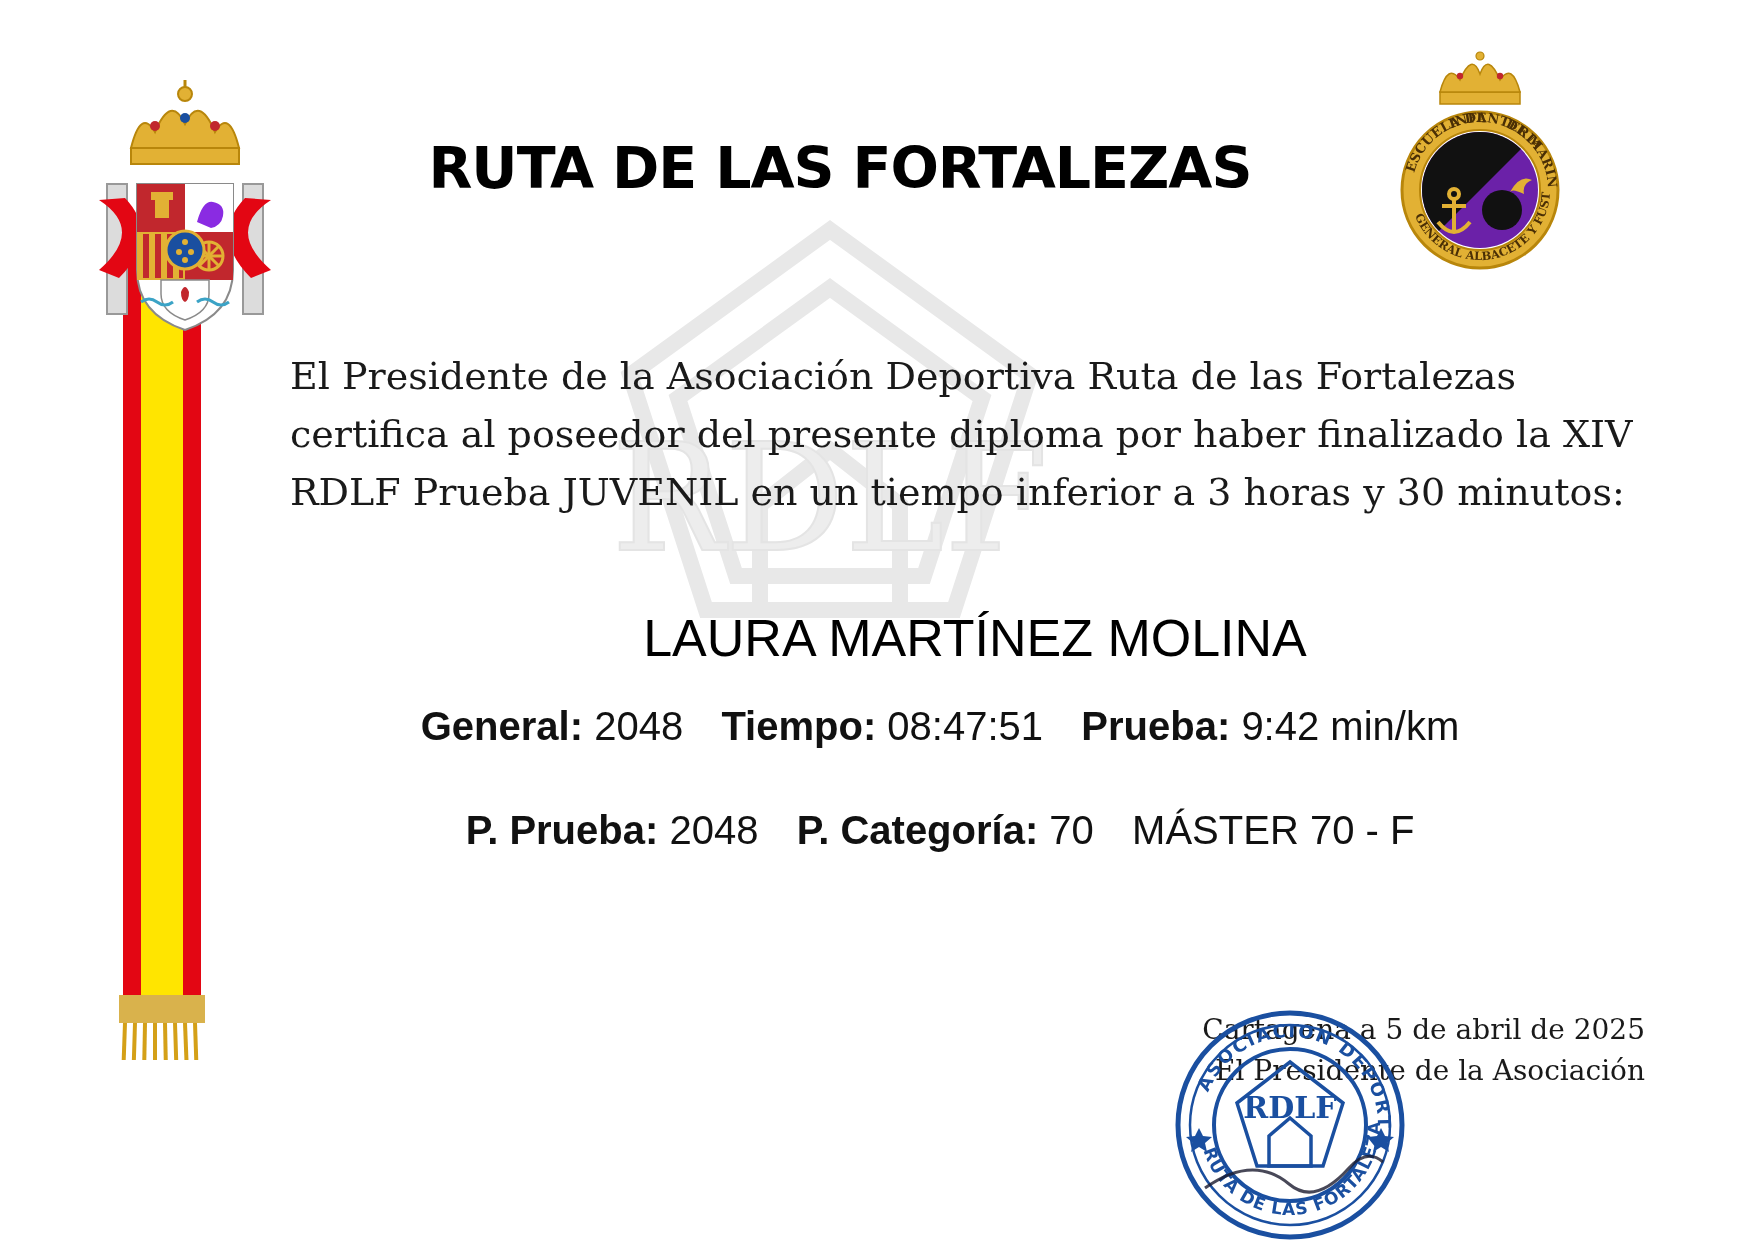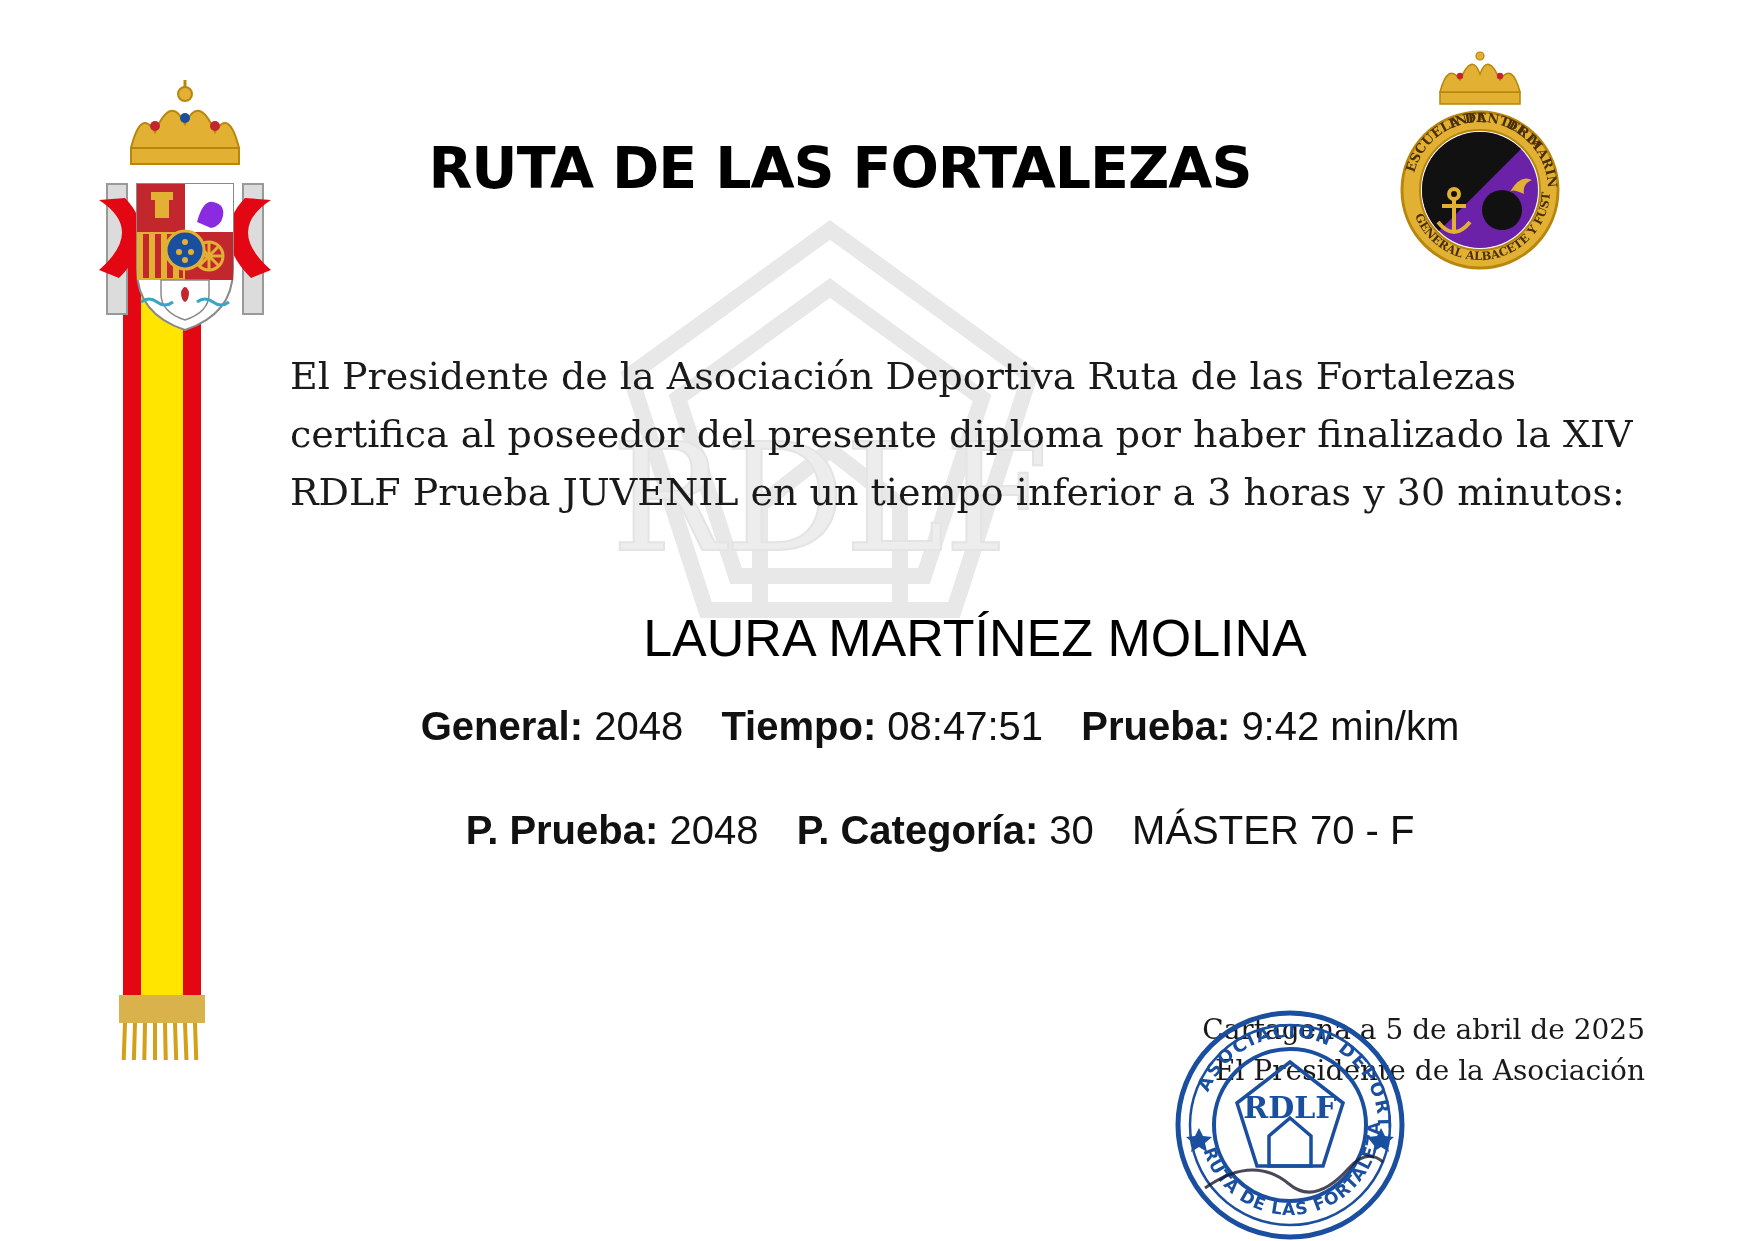--- a/index.html
+++ b/index.html
@@ -294,21 +294,21 @@
   <span class="gap"></span>
   <b>Prueba:</b>
   <span>9:42 min/km</span>
 </div>
 
 <div class="results-row row2">
   <b>P. Prueba:</b>
   <span>2048</span>
   <span class="gap"></span>
   <b>P. Categoría:</b>
-  <span>30</span>
+  <span>70</span>
   <span class="gap"></span>
   <span>MÁSTER 70 - F</span>
 </div>
 
 <div class="sign-block">
   <div>Cartagena a 5 de abril de 2025</div>
   <div>El Presidente de la Asociación</div>
 </div>
 
 <div class="stamp">

